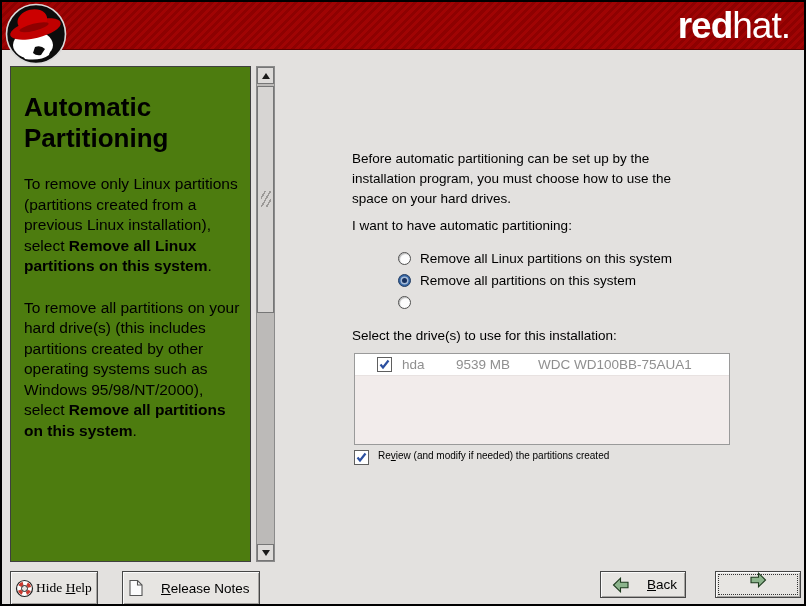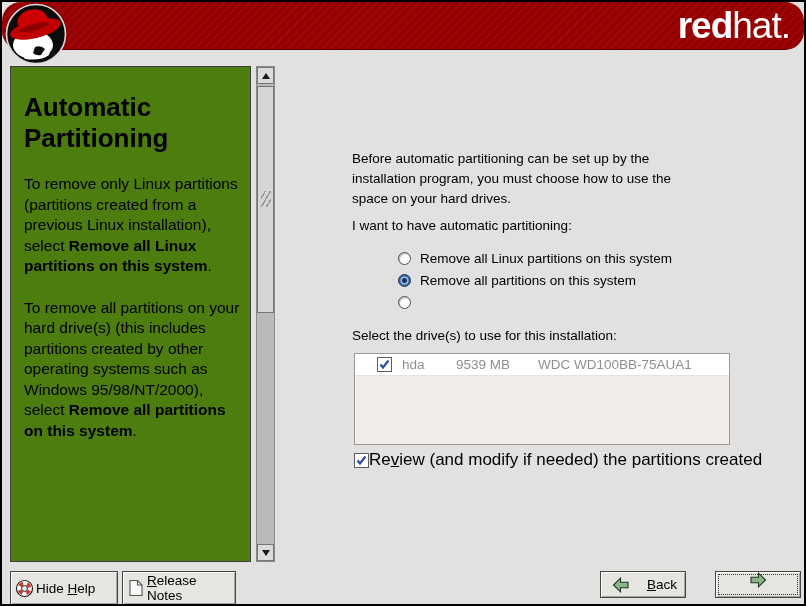--- a/index.html
+++ b/index.html
@@ -3,21 +3,21 @@
 <meta charset="utf-8">
 <style>
   * { margin:0; padding:0; box-sizing:border-box; }
   html,body { width:806px; height:606px; }
   body { font-family:"Liberation Sans", sans-serif; background:#555; }
   .window { position:relative; width:806px; height:606px; background:#e3e1df; border:2px solid #000; overflow:hidden; }
 
   
   .header { position:absolute; left:0; top:0; width:802px; height:48px;
     background:repeating-linear-gradient(135deg,#a00404 0 3px,#8e0101 3px 6px);
-    border-bottom:1px solid #5e0000;border-radius:19px; }
+    border-bottom:1px solid #5e0000; }
   .wordmark { position:absolute; right:14px; top:3px; color:#fff; font-size:37px; letter-spacing:-1px; }
   .wordmark .wm-red { font-weight:bold; }
   .wordmark .wm-hat { font-weight:normal; }
   .logo { position:absolute; left:3px; top:1px; width:64px; height:64px; z-index:5; }
 
   
   .help { position:absolute; left:8px; top:64px; width:241px; height:496px; background:#4d7c0f;
     border:1px solid #3f3f3f; padding:12px 10px 0 13px; color:#000; overflow:hidden; }
   .help h1 { font-size:26px; line-height:31px; font-weight:bold; margin:13px 0 20px; }
   .help p { font-size:15.5px; line-height:20.5px; margin:0 0 21px; }
@@ -49,30 +49,30 @@
 
   .drive-label { position:absolute; left:350px; top:326px; font-size:13.5px; color:#000; }
   .listbox { position:absolute; left:352px; top:351px; width:376px; height:92px;
     background:#f2eceb; border:1px solid #9a9a9a; }
   .drive-row { height:22px; background:#fff; border-bottom:1px solid #e8e2e1;
     display:flex; align-items:center; padding-left:22px; gap:10px; font-size:13.5px; color:#8f8f8f; }
   .d-name { width:44px; } .d-size { width:72px; }
 
   .cb { width:15px; height:15px; background:#fff; border:1px solid #5f5f5f;
     display:inline-flex; align-items:center; justify-content:center; flex:none; }
-  .review-row { position:absolute; left:352px; top:448px; display:flex; align-items:center; 
-    font-size:17px; color:#000; }
+  .review-row { position:absolute; left:352px; top:448px; display:flex; align-items:flex-start; gap:9px;
+    font-size:10px; color:#000; }
   u { text-decoration:underline; }
 
   
   .btn { position:absolute; top:569px; height:27px; background:#e7e5e2; border:1px solid #464646;
     box-shadow:inset 1px 1px 0 #fafafa, inset -1px -1px 0 #a6a4a1;
     display:flex; align-items:center; font-size:13.5px; color:#000; cursor:default; }
-  .btn-hidehelp { left:8px; width:108px; padding:16px 4px; gap:2px; }
-  .btn-relnotes { left:120px; width:114px; padding:16px 5px; gap:3px; }
+  .btn-hidehelp { left:8px; width:88px; padding:16px 4px; gap:2px;font-family:Liberation Serif, serif; }
+  .btn-relnotes { left:120px; width:138px; padding:16px 5px; gap:17px; }
   .btn-back { left:598px; width:86px; padding:0 11px; gap:17px; }
   .btn-next { left:713px; width:86px; padding:0 11px; gap:17px; outline:1px dotted #333; outline-offset:-4px;flex-direction:column; }
   .btn svg { flex:none; }
 </style>
 </head>
 <body>
 
 <div class="window">
 
   <div class="header">

